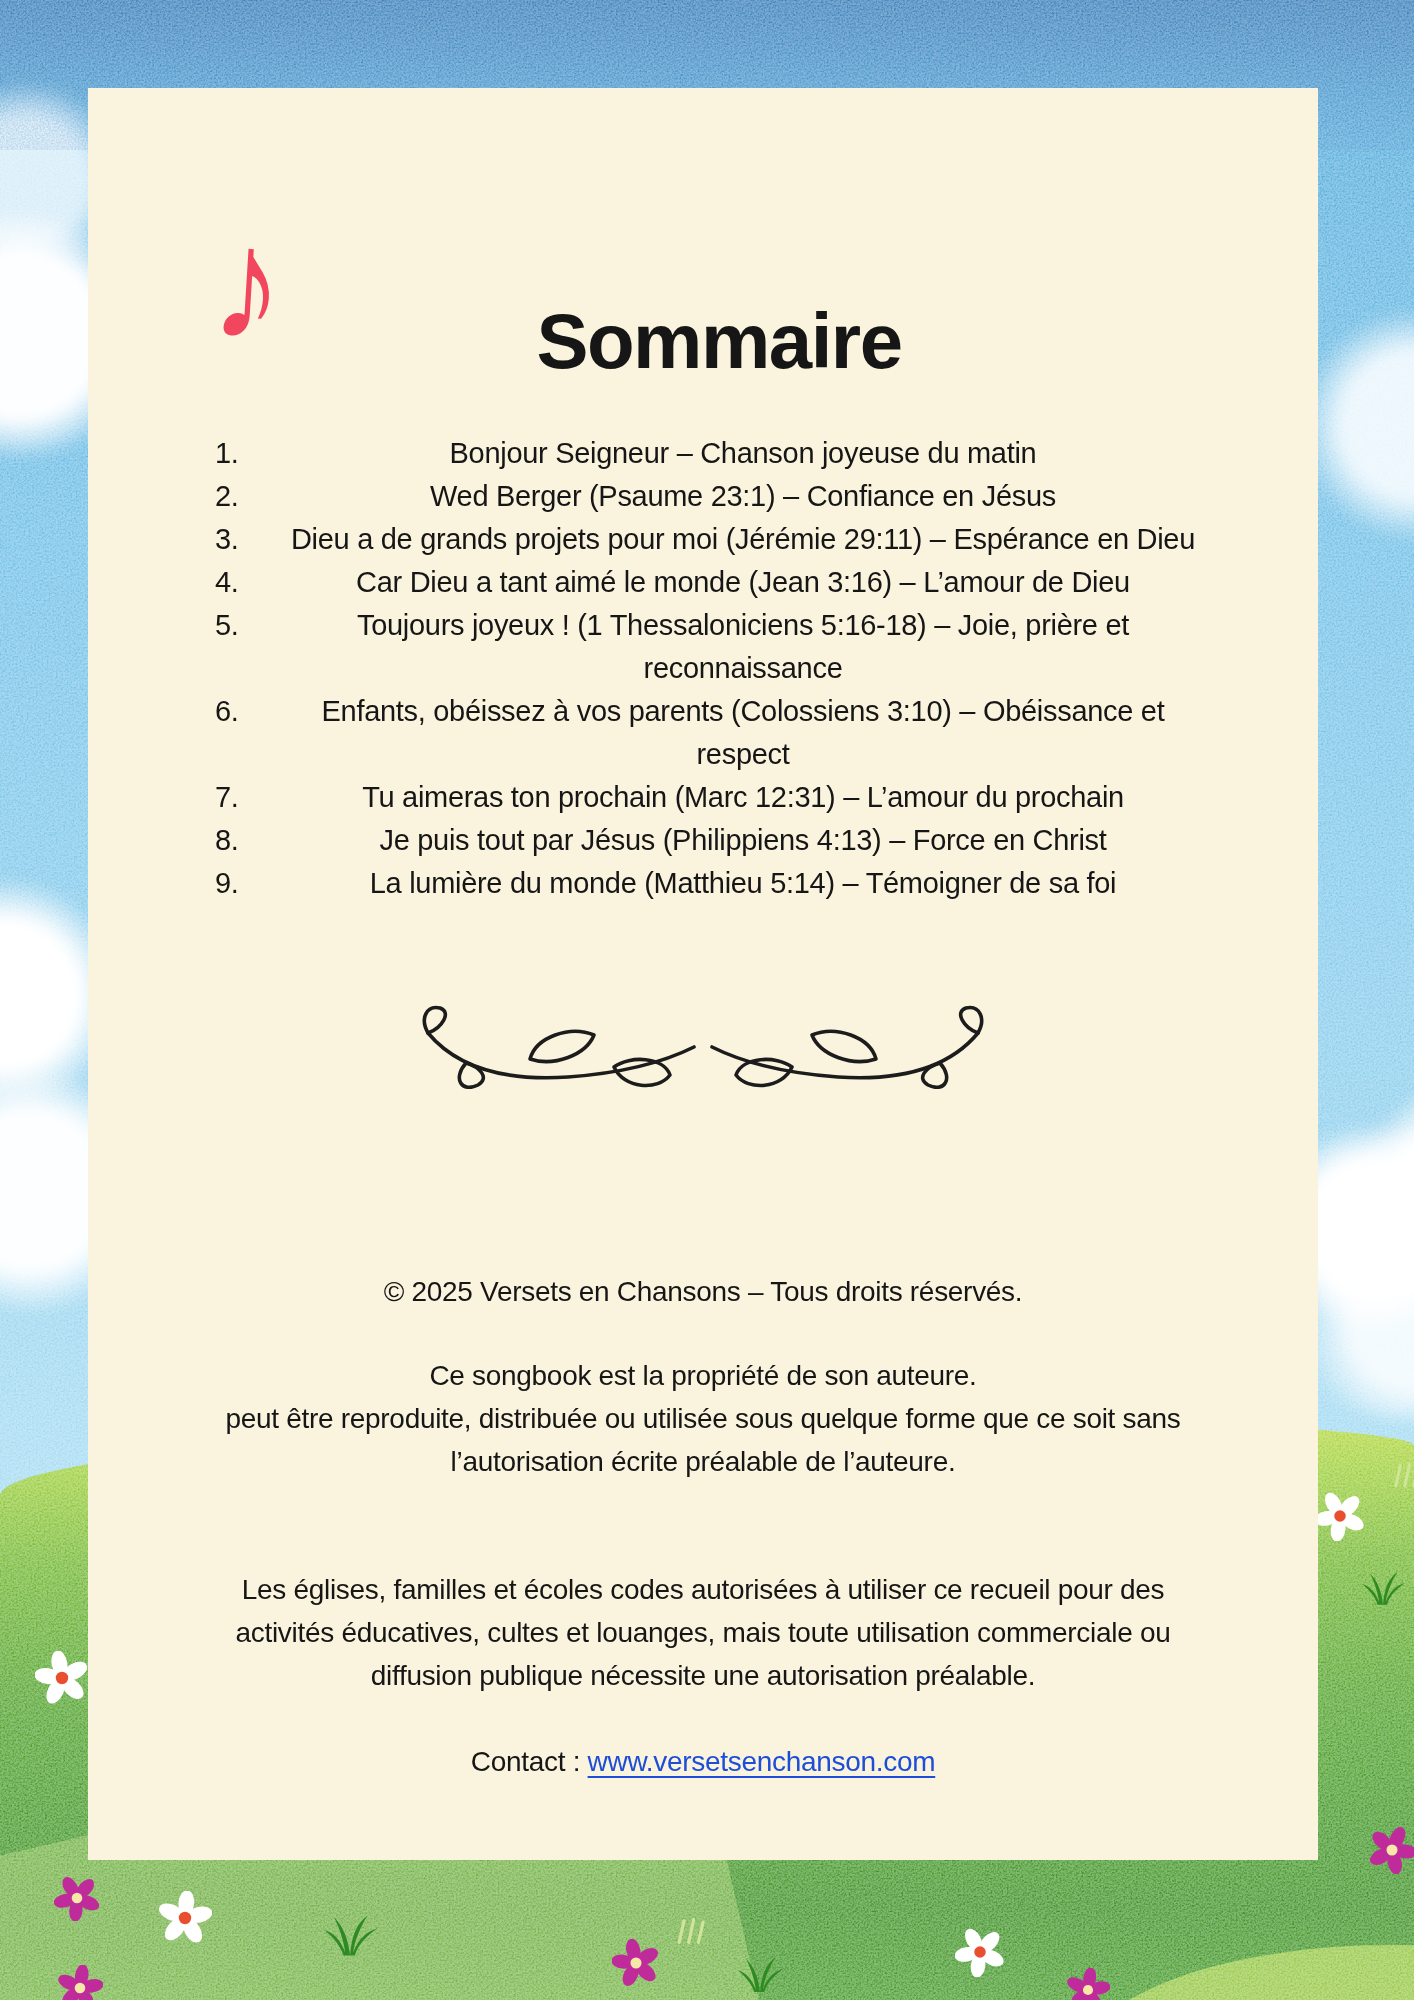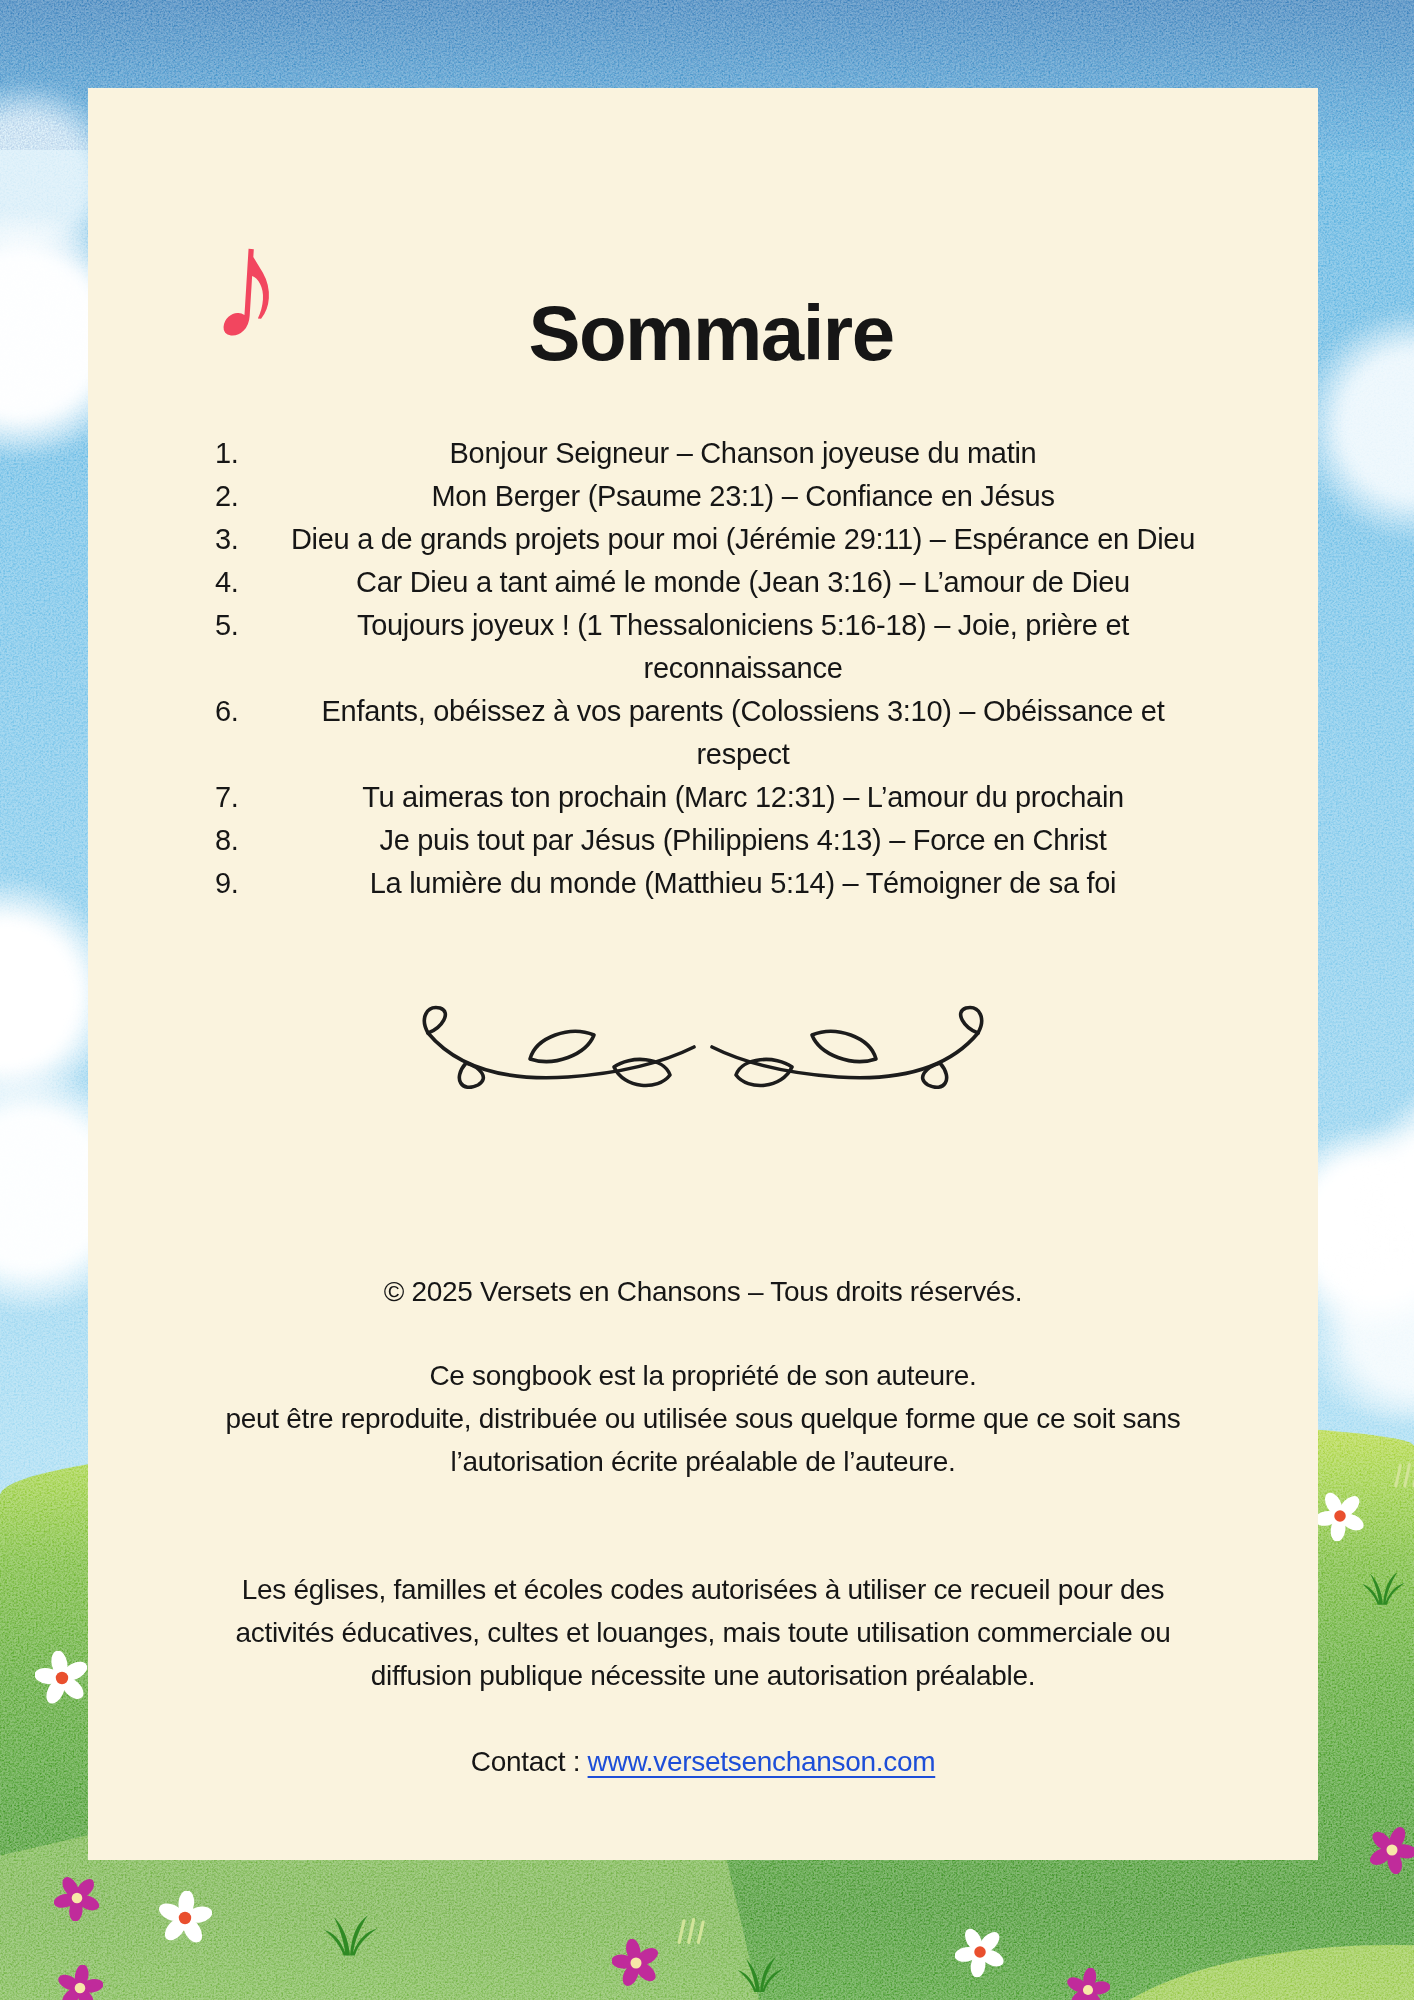--- a/index.html
+++ b/index.html
@@ -21,21 +21,21 @@
   .grass-light-band{position:absolute;left:-220px;top:1800px;width:980px;height:520px;
     background:rgba(196,226,120,.38);transform:rotate(-13deg);}
   .grass-hill-br{position:absolute;left:1080px;top:1945px;width:620px;height:300px;
     border-radius:50% 50% 0 0/120px 120px 0 0;background:rgba(170,211,76,.8);}
 
   
   .card{position:absolute;left:88px;top:88px;width:1230px;height:1772px;
     background:#faf3de;color:#161616;}
   .note-icon{position:absolute;left:120px;top:116px;font-size:160px;line-height:1;
     transform:scaleX(.88) rotate(4deg);transform-origin:50% 50%;}
-  .page-title{position:absolute;left:0;top:192px;width:100%;margin:8px;
+  .page-title{position:absolute;left:0;top:192px;width:100%;margin:16px;
     text-align:center;font-size:78px;font-weight:bold;letter-spacing:-1.5px;}
 
   .toc{position:absolute;left:155px;top:344px;width:1000px;margin:0;padding:0;
     list-style:none;font-size:29px;line-height:43px;letter-spacing:-0.3px;}
   .toc li{position:relative;text-align:center;}
   .toc .num{position:absolute;left:-28px;top:0;}
   .toc .tl{white-space:nowrap;}
 
   .divider{position:absolute;left:330px;top:915px;width:570px;height:86px;}
 
@@ -187,21 +187,21 @@
 
     <h1 class="page-title">Sommaire</h1>
 
     <ol class="toc">
         <li>
           <span class="num">1.</span>
           <div class="tl">Bonjour Seigneur – Chanson joyeuse du matin</div>
         </li>
         <li>
           <span class="num">2.</span>
-          <div class="tl">Mon Berger (Psaume 23:1) – Confiance en Jésus</div>
+          <div class="tl">Wed Berger (Psaume 23:1) – Confiance en Jésus</div>
         </li>
         <li>
           <span class="num">3.</span>
           <div class="tl">Dieu a de grands projets pour moi (Jérémie 29:11) – Espérance en Dieu</div>
         </li>
         <li>
           <span class="num">4.</span>
           <div class="tl">Car Dieu a tant aimé le monde (Jean 3:16) – L’amour de Dieu</div>
         </li>
         <li>

